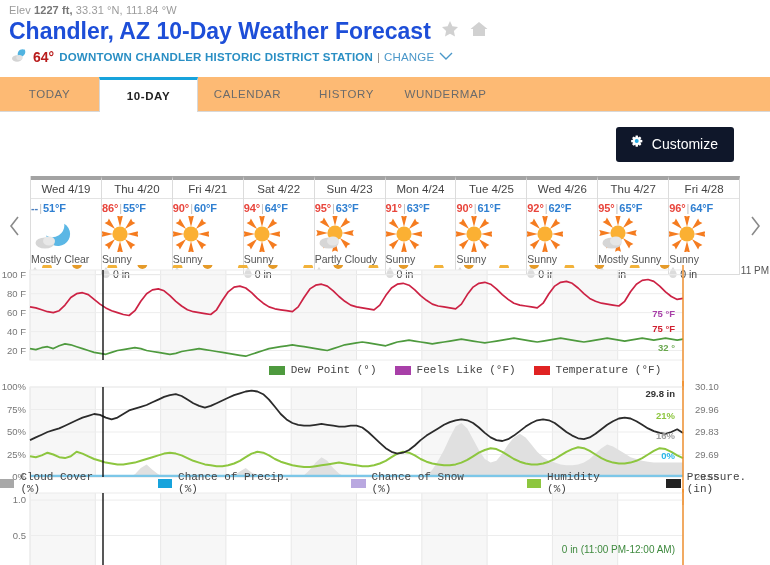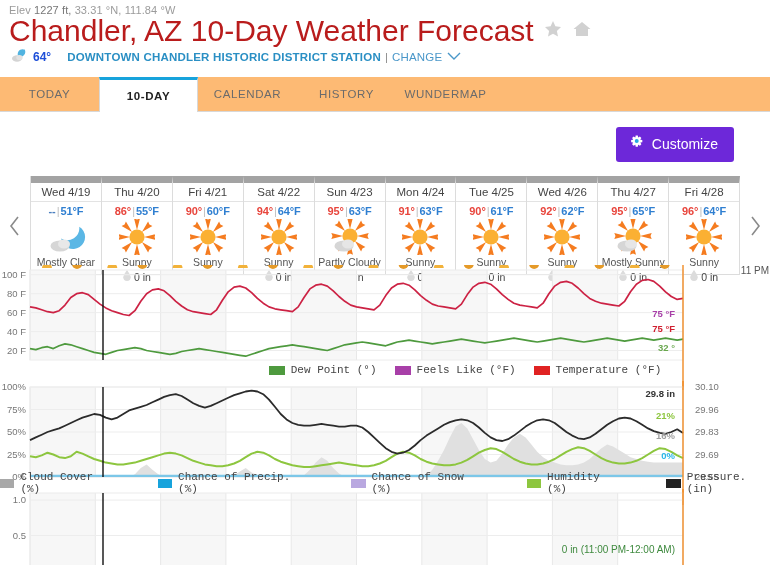--- a/index.html
+++ b/index.html
@@ -16,50 +16,50 @@
     position: relative;
   }
 
   
   .elev-line {
     font-size: 11px;
     color: #9b9b9b;
     padding: 4px 0 0 9px;
     letter-spacing: .1px;
   }
-  .elev-line b { color: #777; font-weight: normal; }
+  .elev-line b { color: #777; font-weight: bold; }
 
   .title-row {
     display: flex;
     align-items: center;
     padding: 1px 0 0 9px;
   }
   .page-title {
-    font-size: 30px;
-    color: #b91c1c;
-    font-weight: normal;
+    font-size: 23px;
+    color: #1d4ed8;
+    font-weight: bold;
     line-height: 28px;
   }
   .star-icon, .home-icon {
     margin-left: 9px;
     opacity: .85;
   }
 
   .station-row {
     display: flex;
     align-items: center;
     padding: 3px 0 0 10px;
     font-size: 12px;
   }
   .moon-mini { margin-right: 5px; display:block; }
   .cur-temp {
-    color: #1d4ed8;
+    color: #b91c1c;
     font-weight: bold;
-    font-size: 12px;
-    margin-right: 16px;
+    font-size: 14px;
+    margin-right: 5px;
   }
   .station-name {
     color: #2a8fc4;
     font-weight: bold;
     letter-spacing: .2px;
     font-size: 11.5px;
   }
   .pipe { color: #8c8c8c; margin: 0 4px; font-size: 11.5px;}
   .change-link {
     color: #4a97c9;
@@ -99,21 +99,21 @@
     margin-bottom: -1px;
   }
 
   
   .customize-wrap {
     display: flex;
     justify-content: flex-end;
     padding: 15px 36px 0 0;
   }
   .customize-btn {
-    background: #6d28d9;
+    background: #0f172a;
     color: #fff;
     border: none;
     border-radius: 3px;
     font-size: 14px;
     padding: 8px 16px 9px 13px;
     display: flex;
     align-items: center;
     font-family: "Liberation Sans", sans-serif;
     cursor: pointer;
   }
@@ -136,25 +136,25 @@
     cursor: pointer;
   }
   .days {
     flex: 1;
     display: flex;
     border-left: 1px solid #dcdcdc;
   }
   .day {
     flex: 1 1 0;
     border-right: 1px solid #dcdcdc;
-    border-top: 7px solid #a3a3a3;
+    border-top: 4px solid #a3a3a3;
     border-bottom: 1px solid #dcdcdc;
     display: flex;
     flex-direction: column;
-    align-items: center;
+    align-items: flex-start;
     box-sizing: border-box;
     background: #fff;
   }
   .day-name {
     font-size: 11.5px;
     color: #444;
     padding-top: 3px;
     width: 100%;
     text-align: center;
     border-bottom: 1px solid #e3e3e3;

